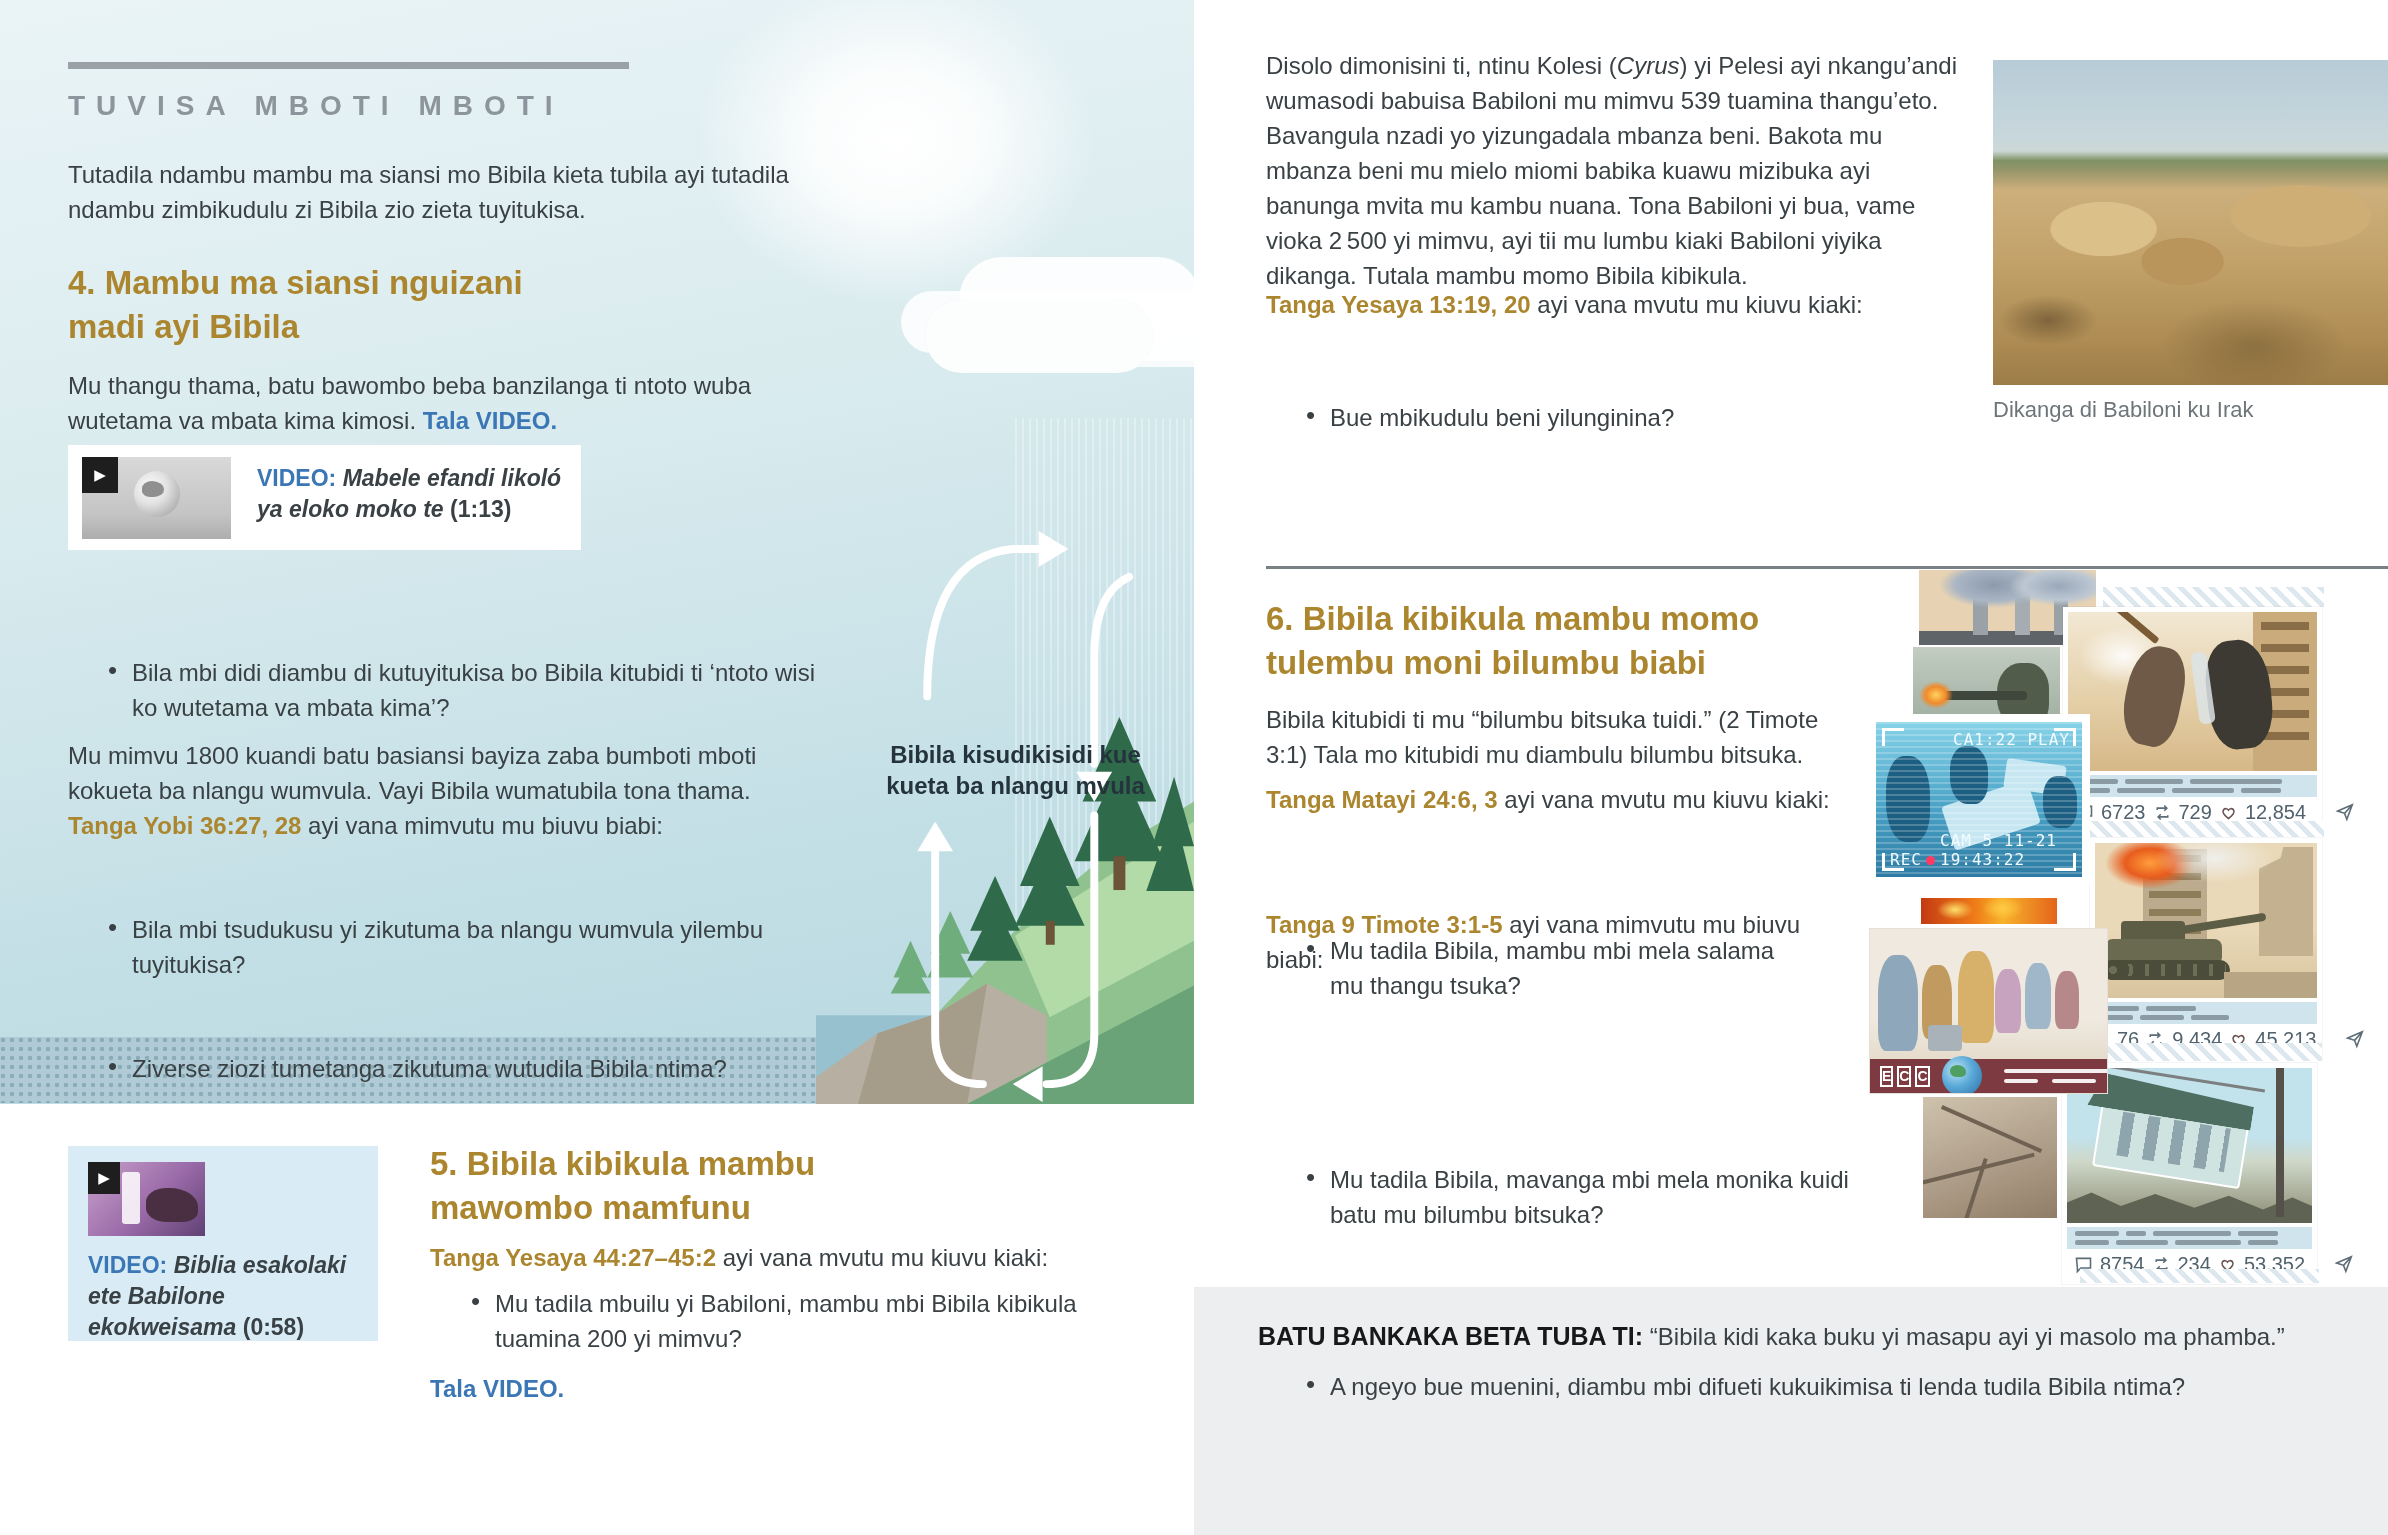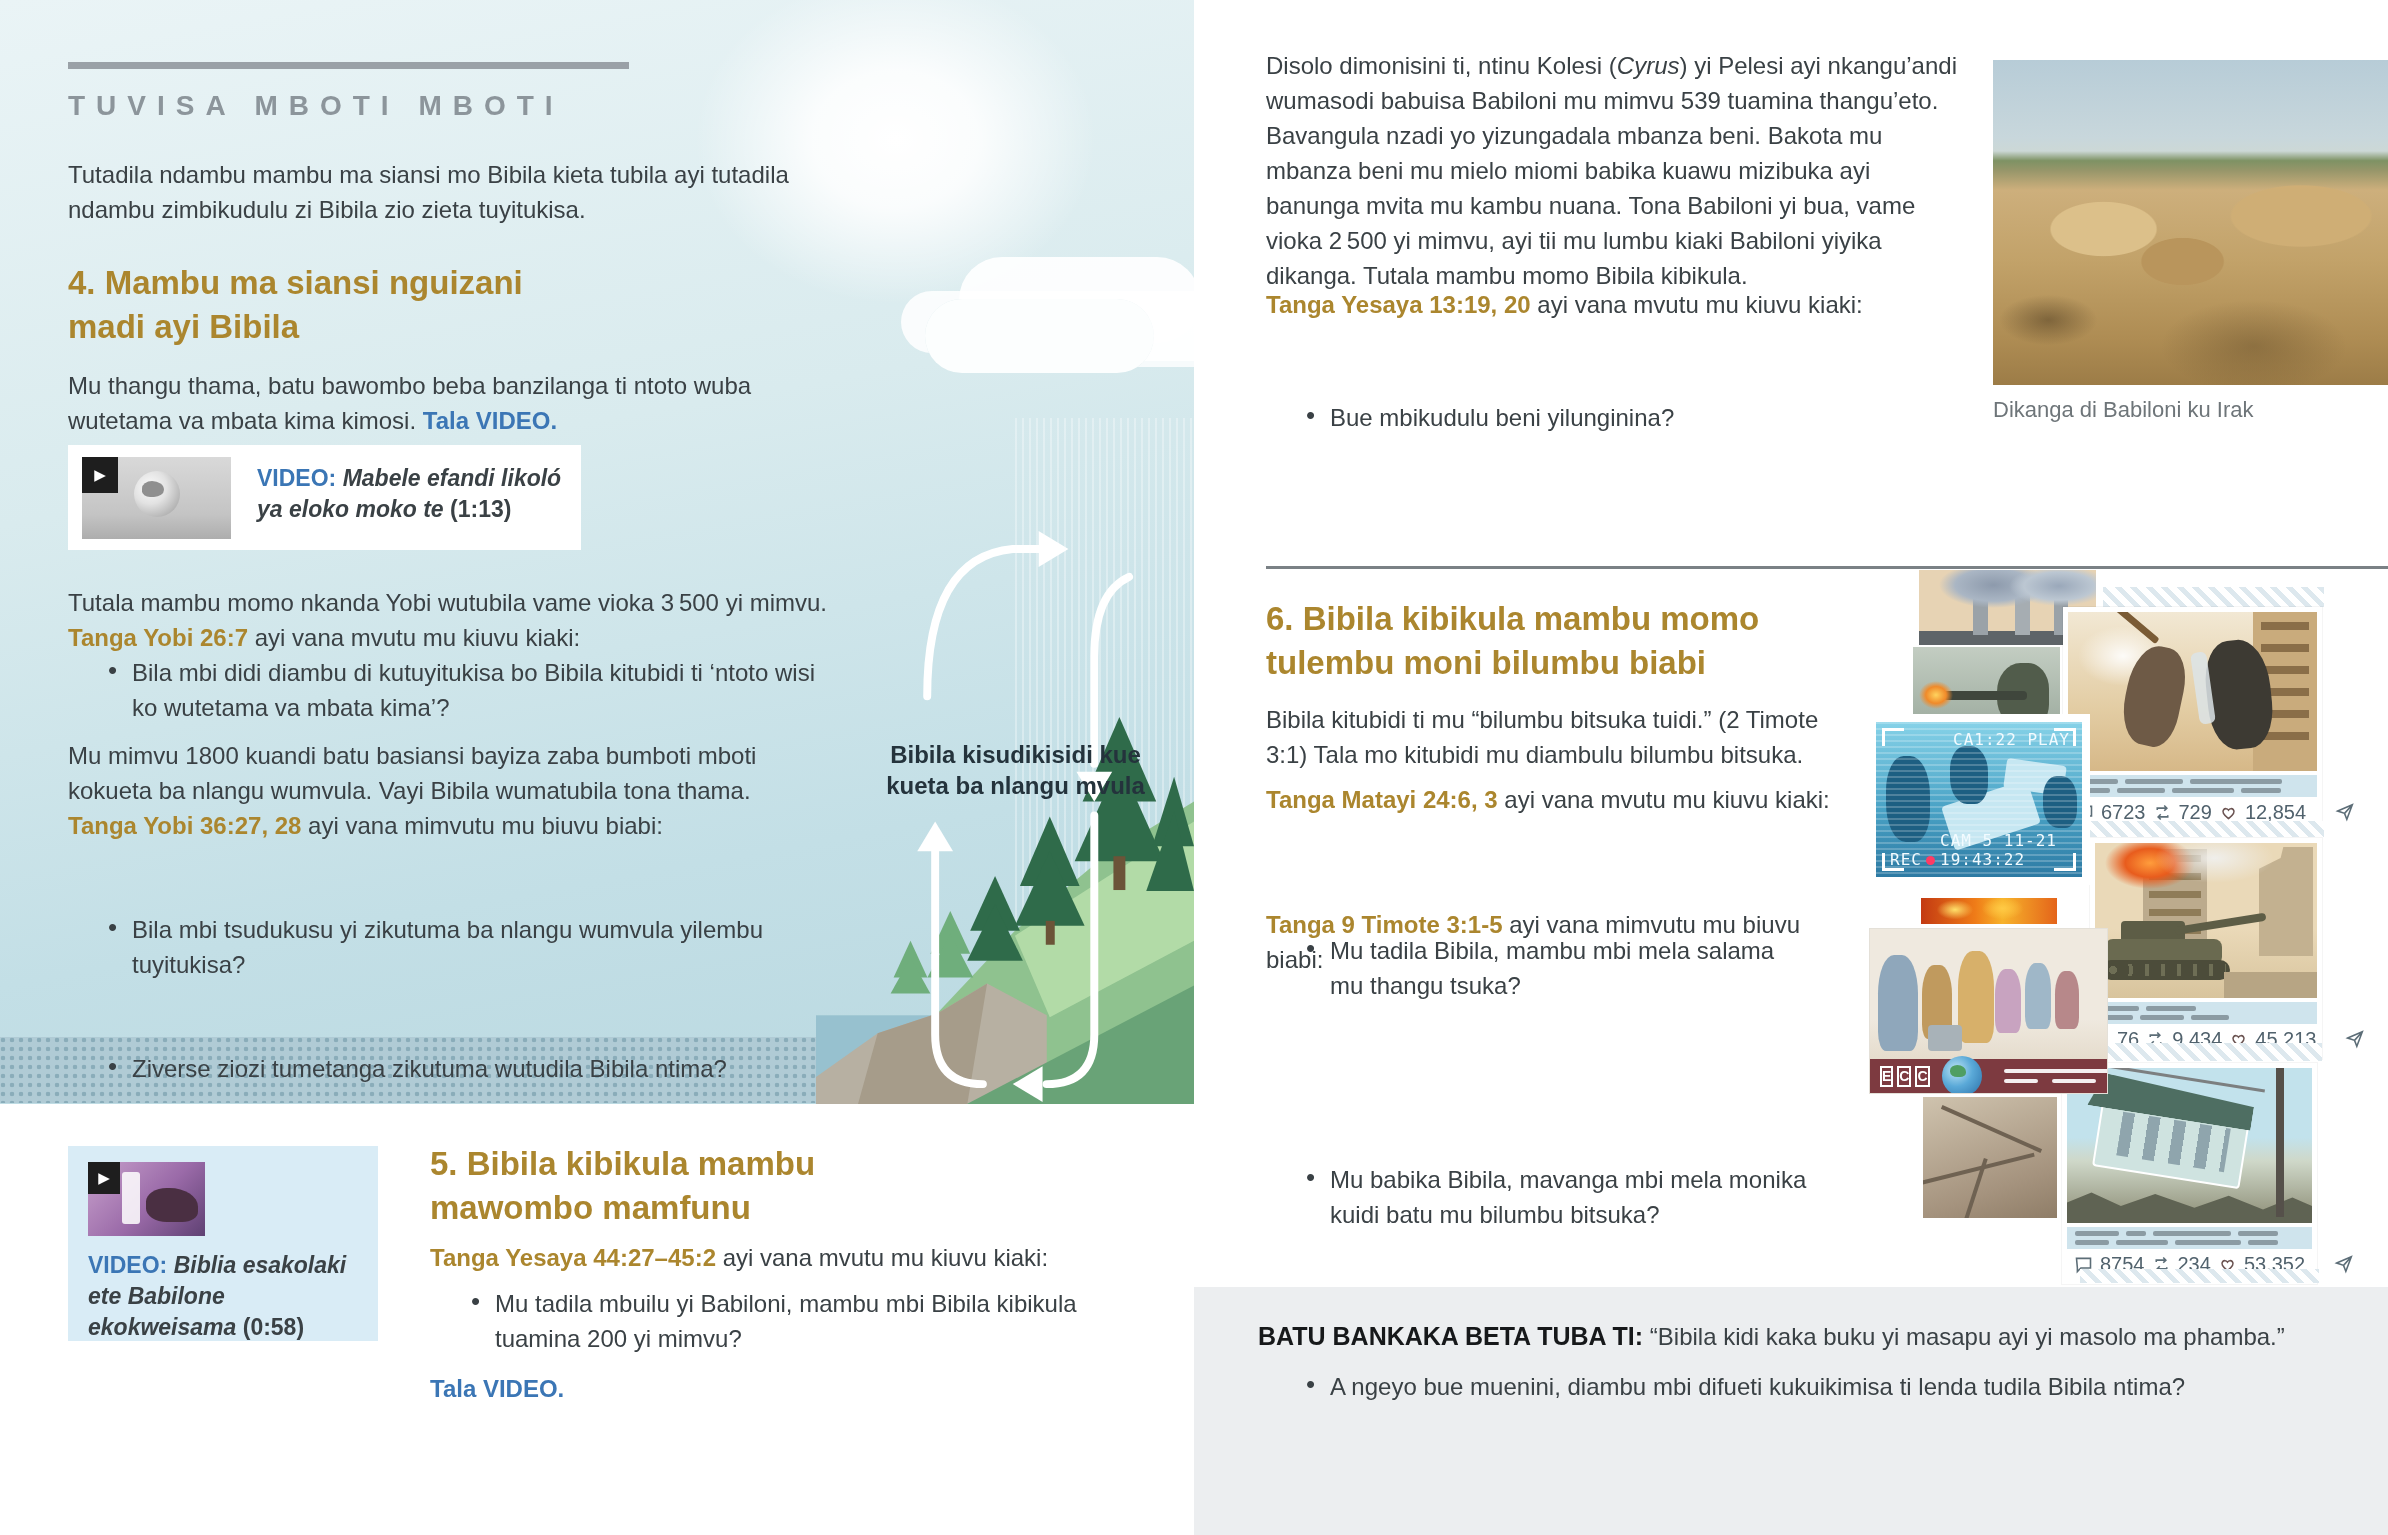--- a/index.html
+++ b/index.html
@@ -158,23 +158,20 @@
         <span class="globe1"></span>
         <span class="play">▶</span>
       </div>
       <p class="vtxt">
         <span class="blue">VIDEO:</span>
         <span class="vtitle">Mabele efandi likoló ya eloko moko te</span>
         <span class="vdur">(1:13)</span>
       </p>
     </div>
 
-    <p class="abs body" style="left:68px;top:585px;width:766px">
-      <span>Tutala mambu momo nkanda Yobi wutubila vame vioka 3 500 yi mimvu. </span><span class="gold">Tanga Yobi 26:7</span><span> ayi vana mvutu mu kiuvu kiaki:</span>
-    </p>
     <p class="abs body bul" style="left:100px;top:655px;width:736px">Bila mbi didi diambu di kutuyitukisa bo Bibila kitubidi ti ‘ntoto wisi ko wutetama va mbata kima’?</p>
 
     <p class="abs body" style="left:68px;top:738px;width:756px">
       <span>Mu mimvu 1800 kuandi batu basiansi bayiza zaba bumboti mboti kokueta ba nlangu wumvula. Vayi Bibila wumatubila tona thama. </span><span class="gold">Tanga Yobi 36:27, 28</span><span> ayi vana mimvutu mu biuvu biabi:</span>
     </p>
     <p class="abs body bul" style="left:100px;top:842px;width:697px">Bila mbi tsudukusu yi zikutuma ba nlangu wumvula yilembu tuyitukisa?</p>
     <p class="abs body bul" style="left:100px;top:911px;width:736px">Ziverse ziozi tumetanga zikutuma wutudila Bibila ntima?</p>
   </div>
 
   <div class="abs vb2">
@@ -212,21 +209,21 @@
 
   <h2 class="abs h" style="left:1266px;top:597px;width:577px">6. Bibila kibikula mambu momo tulembu moni bilumbu biabi</h2>
   <p class="abs body" style="left:1266px;top:702px;width:597px">Bibila kitubidi ti mu “bilumbu bitsuka tuidi.” (2 Timote 3:1) Tala mo kitubidi mu diambulu bilumbu bitsuka.</p>
   <p class="abs body" style="left:1266px;top:782px;width:587px">
     <span class="gold">Tanga Matayi 24:6, 3</span><span> ayi vana mvutu mu kiuvu kiaki:</span>
   </p>
   <p class="abs body bul" style="left:1298px;top:828px;width:498px">Mu tadila Bibila, mambu mbi mela salama mu thangu tsuka?</p>
   <p class="abs body" style="left:1266px;top:907px;width:557px">
     <span class="gold">Tanga 9 Timote 3:1-5</span><span> ayi vana mimvutu mu biuvu biabi:</span>
   </p>
-  <p class="abs body bul" style="left:1298px;top:987px;width:557px">Mu babika Bibila, mavanga mbi mela monika kuidi batu mu bilumbu bitsuka?</p>
+  <p class="abs body bul" style="left:1298px;top:987px;width:557px">Mu tadila Bibila, mavanga mbi mela monika kuidi batu mu bilumbu bitsuka?</p>
   <p class="abs body bul" style="left:1298px;top:1057px;width:557px">Mavanga mbi mo Bibila kitubidi malembu monika ko tukedi?</p>
 
   <div class="abs" style="left:1861px;top:570px;width:527px;height:714px">
 
     <div class="abs" style="left:58px;top:0;width:177px;height:75px;background:#e7d3b4;overflow:hidden">
       <div class="abs" style="left:0;bottom:0;width:100%;height:14px;background:#5e6468"></div>
       <div class="abs" style="left:54px;bottom:10px;width:15px;height:42px;background:#9aa2a8"></div>
       <div class="abs" style="left:96px;bottom:10px;width:15px;height:50px;background:#a6adb2"></div>
       <div class="abs" style="left:135px;bottom:10px;width:14px;height:38px;background:#9aa2a8"></div>
       <div class="abs" style="left:20px;top:-8px;width:109px;height:46px;border-radius:50%;background:radial-gradient(closest-side,#8d9aac,#aab6c4 70%,transparent)"></div>

